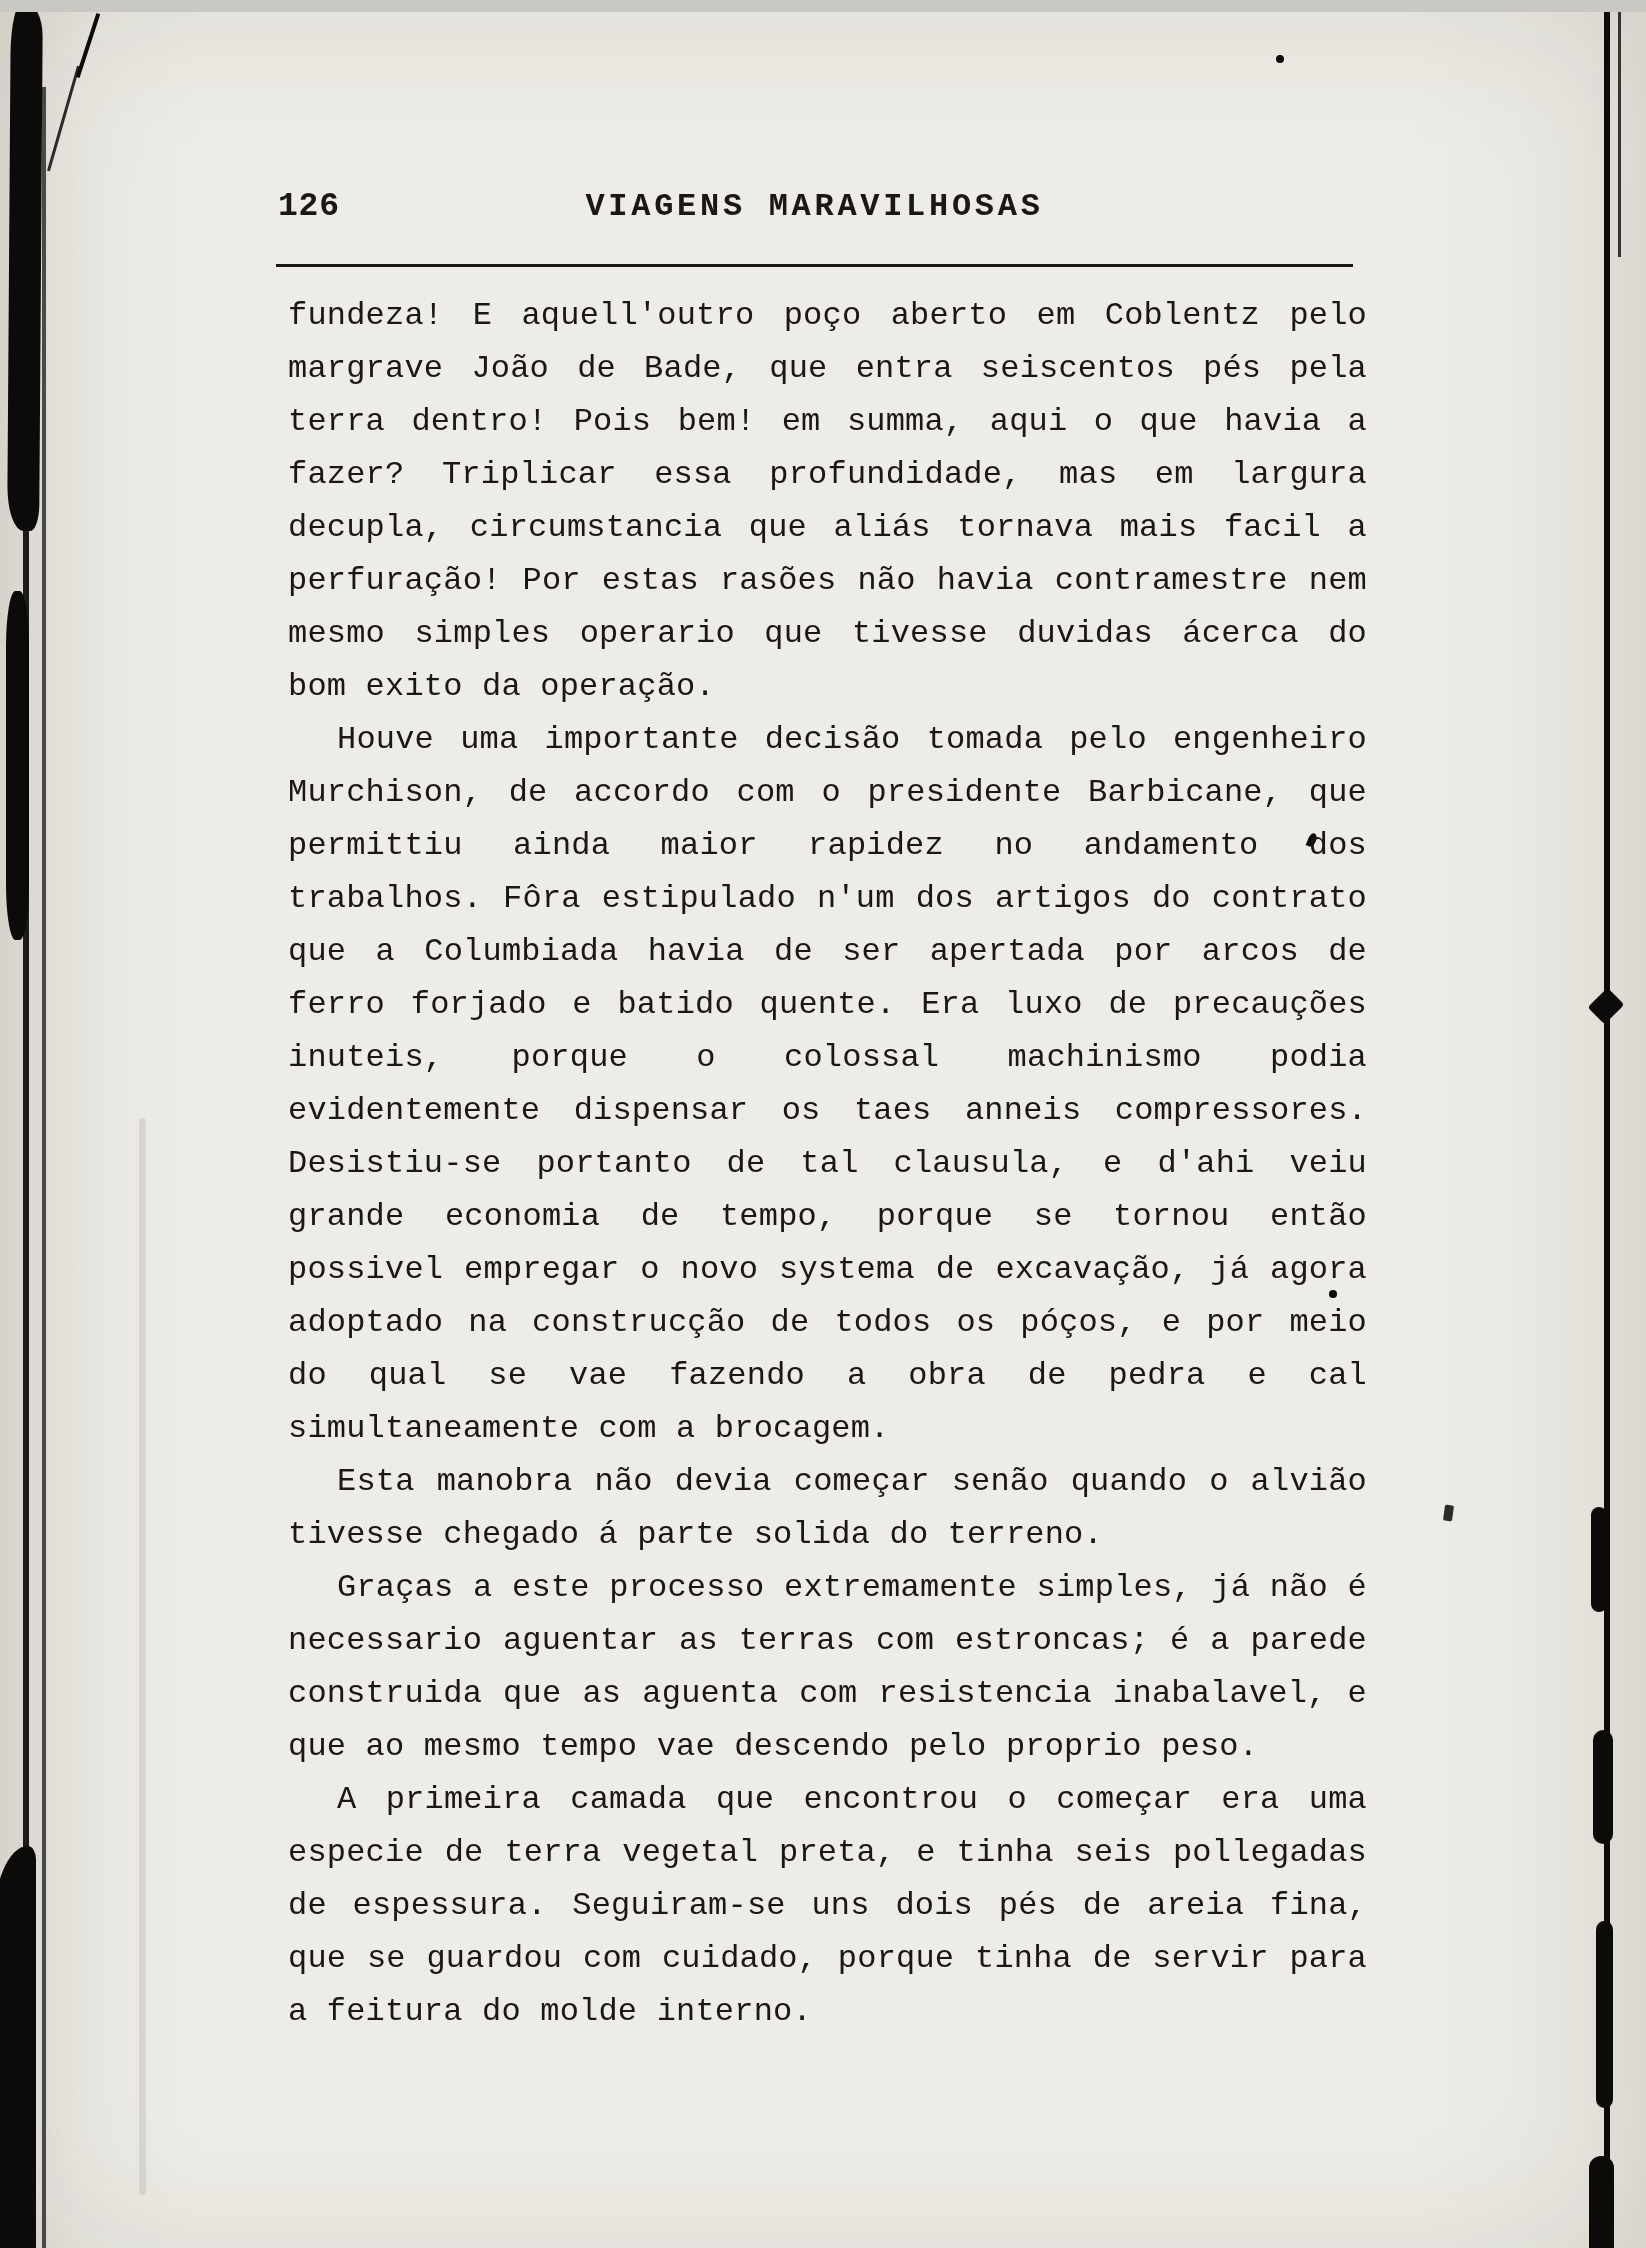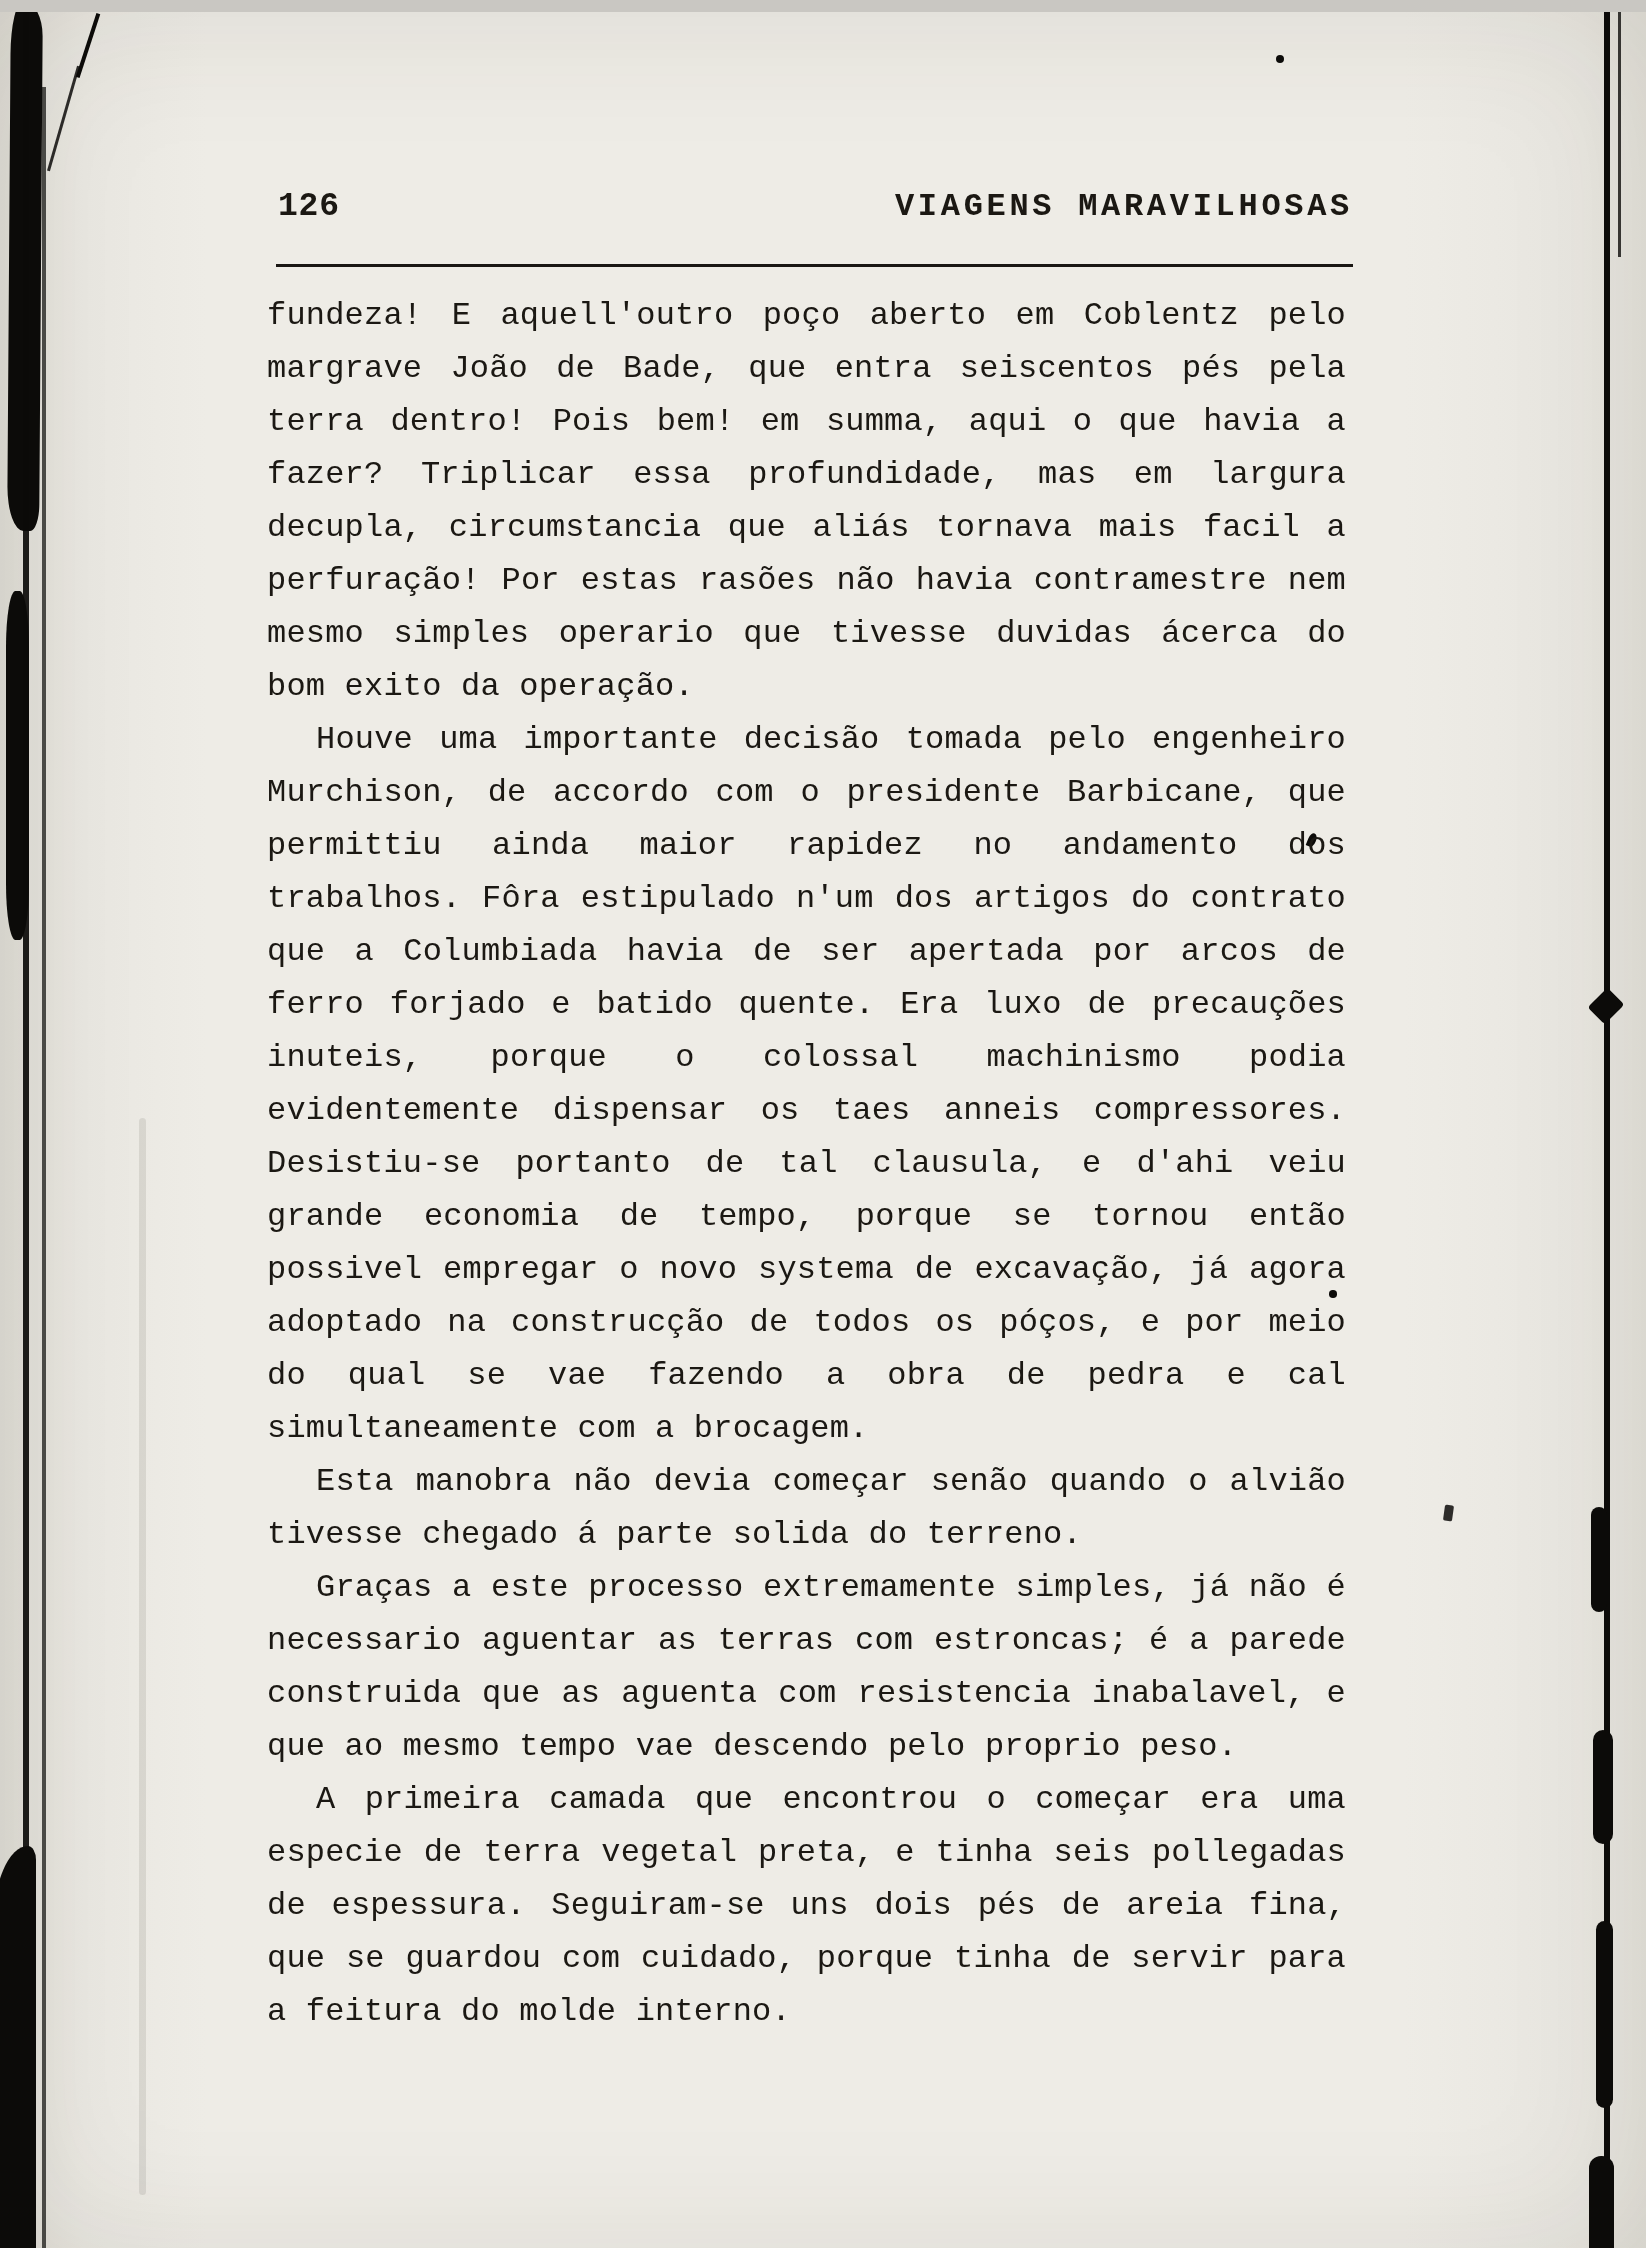--- a/index.html
+++ b/index.html
@@ -37,38 +37,38 @@
     top: 0;
     font-size: 33px;
     font-weight: bold;
     letter-spacing: 0.9px;
   }
   .running-title {
     position: absolute;
     left: 0;
     right: 0;
     top: 0;
-    text-align: right;
+    text-align: center;
     font-size: 32px;
     font-weight: bold;
     letter-spacing: 3.7px;
   }
   .header-rule {
     position: absolute;
     left: 276px;
     top: 252px;
     width: 1077px;
     height: 2.8px;
     background: #191613;
   }
 
   
   .text-block {
     position: absolute;
-    left: 267px;
+    left: 288px;
     top: 277px;
     width: 1079px;
     font-size: 32px;
     line-height: 53px;
     text-align: justify;
     letter-spacing: 0.2px;
   }
   .para { margin: 0; }
   .para.indent { text-indent: 49px; }
 

